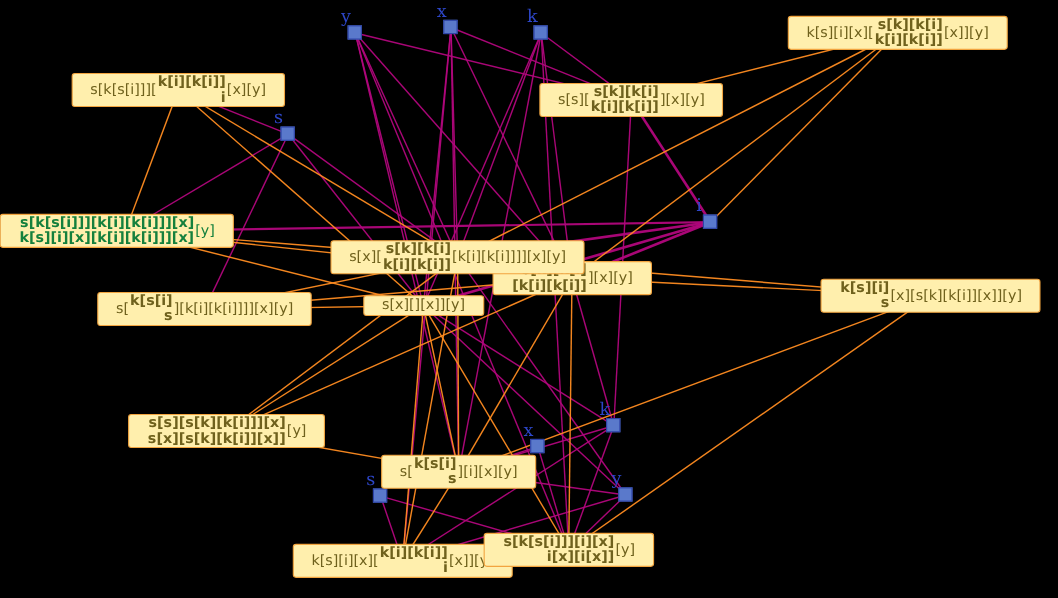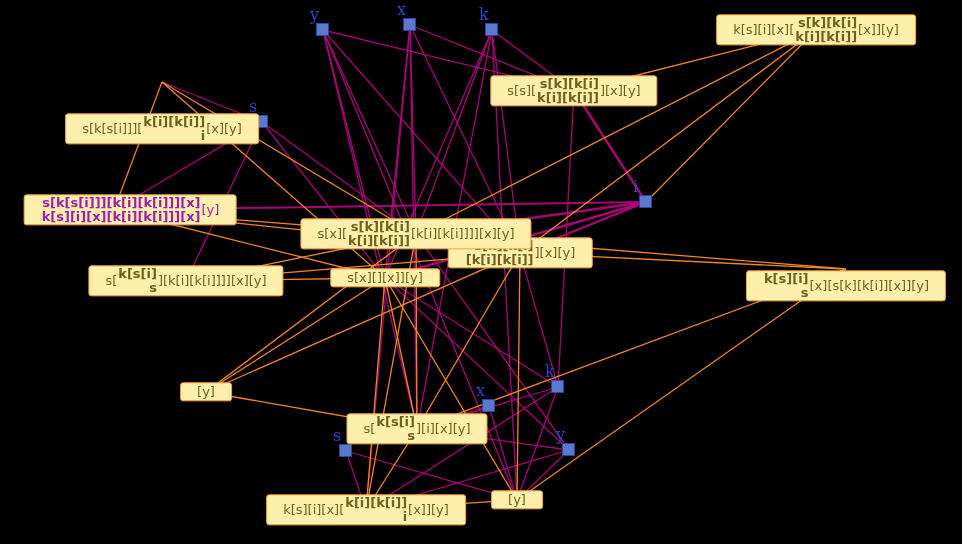--- a/index.html
+++ b/index.html
@@ -99,44 +99,44 @@
       <line x1="417" y1="429" x2="366" y2="510" stroke="#ff8c21" stroke-width="1.3" stroke-opacity="0.95"></line>
     </svg>
     <div class="term" style="left: 816px; top: 30px; background: rgb(255, 239, 173); border-color: rgb(242, 164, 63); color: rgb(111, 97, 29);">
       <span class="seg">k[s][i][x][</span>
       <span class="stk">
         <span>s[k][k[i]</span>
         <span>k[i][k[i]]</span>
       </span>
       <span class="seg">[x]][y]</span>
     </div>
-    <div class="term" style="left: 162px; top: 82px; background: rgb(255, 239, 173); border-color: rgb(242, 164, 63); color: rgb(111, 97, 29); margin-top: 47px;">
+    <div class="term" style="left: 162px; top: 82px; background: rgb(255, 239, 173); border-color: rgb(242, 164, 63); color: rgb(111, 97, 29);">
       <span class="seg">s[k[s[i]]][</span>
       <span class="stk">
         <span>k[i][k[i]]</span>
         <span>i</span>
       </span>
       <span class="seg">[x][y]</span>
     </div>
     <div class="term" style="left: 574px; top: 91px; background: rgb(255, 239, 173); border-color: rgb(242, 164, 63); color: rgb(111, 97, 29);">
       <span class="seg">s[s][</span>
       <span class="stk">
         <span>s[k][k[i]</span>
         <span>k[i][k[i]]</span>
       </span>
       <span class="seg">][x][y]</span>
     </div>
-    <div class="term" style="left: 130px; top: 210px; background: rgb(255, 239, 173); border-color: rgb(242, 164, 63); color: #a21caf;">
+    <div class="term" style="left: 106px; top: 210px; background: rgb(255, 239, 173); border-color: rgb(242, 164, 63); color: #15803d;">
       <span class="stk">
         <span>s[k[s[i]]][k[i][k[i]]][x]</span>
         <span>k[s][i][x][k[i][k[i]]][x]</span>
       </span>
       <span class="seg">[y]</span>
     </div>
-    <div class="term" style="left: 846px; top: 286px; background: rgb(255, 239, 173); border-color: rgb(242, 164, 63); color: rgb(111, 97, 29);">
+    <div class="term" style="left: 846px; top: 269px; background: rgb(255, 239, 173); border-color: rgb(242, 164, 63); color: rgb(111, 97, 29);">
       <span class="stk">
         <span>k[s][i]</span>
         <span>s</span>
       </span>
       <span class="seg">[x][s[k][k[i]][x]][y]</span>
     </div>
     <div class="term" style="left: 520px; top: 253px; background: rgb(255, 239, 173); border-color: rgb(242, 164, 63); color: rgb(111, 97, 29);">
       <span class="stk">
         <span>s[k][k[i]</span>
         <span>[k[i][k[i]]</span>
@@ -157,39 +157,47 @@
     </div>
     <div class="term" style="left: 186px; top: 281px; background: rgb(255, 239, 173); border-color: rgb(242, 164, 63); color: rgb(111, 97, 29);">
       <span class="seg">s[</span>
       <span class="stk">
         <span>k[s[i]</span>
         <span>s</span>
       </span>
       <span class="seg">][k[i][k[i]]]][x][y]</span>
     </div>
     <div class="term" style="left: 206px; top: 392px; background: rgb(255, 239, 173); border-color: rgb(242, 164, 63); color: rgb(111, 97, 29);">
+      <span class="stk">
+        <span>s[s][s[k][k[i]]][x]</span>
+        <span>s[x][s[k][k[i]][x]]</span>
+      </span>
       <span class="seg">[y]</span>
     </div>
     <div class="term" style="left: 417px; top: 429px; background: rgb(255, 239, 173); border-color: rgb(242, 164, 63); color: rgb(111, 97, 29);">
       <span class="seg">s[</span>
       <span class="stk">
         <span>k[s[i]</span>
         <span>s</span>
       </span>
       <span class="seg">][i][x][y]</span>
     </div>
     <div class="term" style="left: 366px; top: 510px; background: rgb(255, 239, 173); border-color: rgb(242, 164, 63); color: rgb(111, 97, 29);">
       <span class="seg">k[s][i][x][</span>
       <span class="stk">
         <span>k[i][k[i]]</span>
         <span>i</span>
       </span>
       <span class="seg">[x]][y]</span>
     </div>
     <div class="term" style="left: 517px; top: 500px; background: rgb(255, 239, 173); border-color: rgb(242, 164, 63); color: rgb(111, 97, 29);">
+      <span class="stk">
+        <span>s[k[s[i]]][i][x]</span>
+        <span>i[x][i[x]]</span>
+      </span>
       <span class="seg">[y]</span>
     </div>
     <div class="var" style="left: 410px; top: 25px;">
       <span class="vletter" style="color: rgb(45, 70, 200);">x</span>
       <span class="vsq" style="background: rgb(90, 121, 203); border-color: rgb(46, 68, 168);"></span>
     </div>
     <div class="var" style="left: 323px; top: 30px;">
       <span class="vletter" style="color: rgb(45, 70, 200);">y</span>
       <span class="vsq" style="background: rgb(90, 121, 203); border-color: rgb(46, 68, 168);"></span>
     </div>

